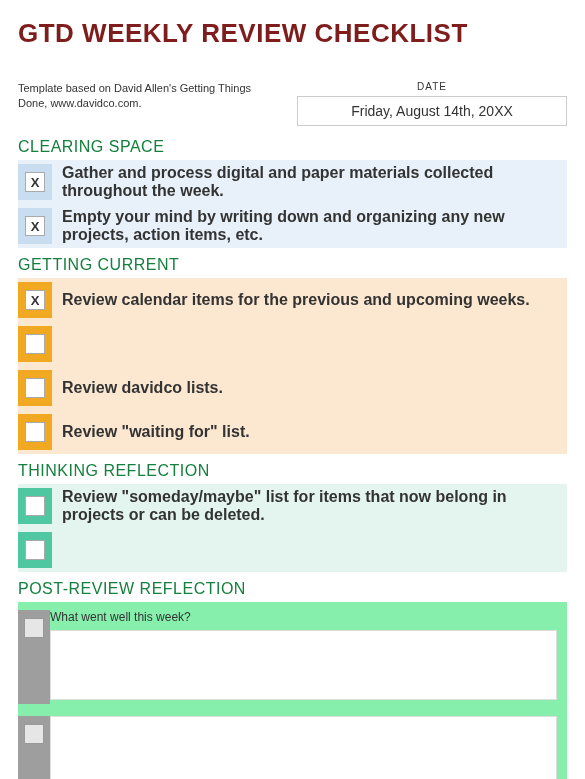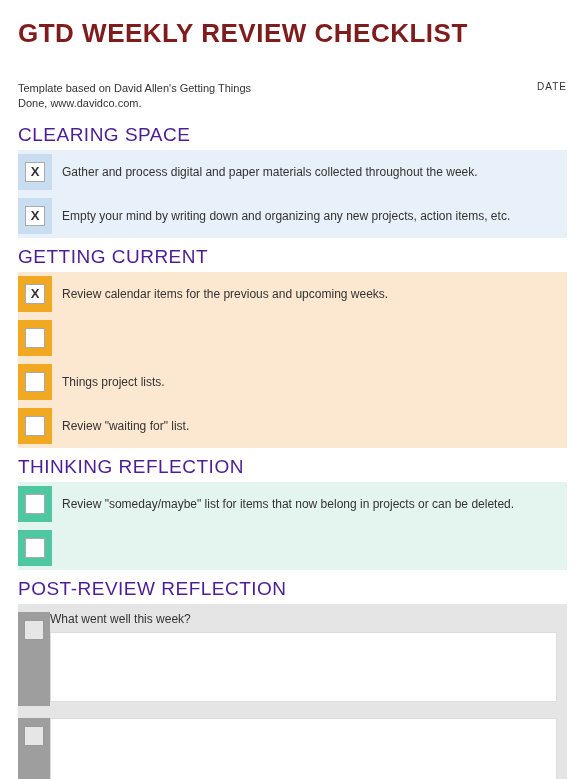--- a/index.html
+++ b/index.html
@@ -41,23 +41,23 @@
   margin-bottom: 4px;
 }
 .date-value {
   border: 1px solid #ccc;
   padding: 6px 18px;
   font-size: 14px;
   min-width: 270px;
   background: #fff;
 }
 .section-head {
-  font-size: 19px;
+  font-size: 16px;
   font-weight: 300;
-  color: #4c1d95;
+  color: #15803d;
   letter-spacing: 0.5px;
   margin: 8px 0 4px 0;
 }
 .row {
   display: flex;
   align-items: center;
   min-height: 36px;
   padding: 4px 0;
 }
 .mark-col {
@@ -73,29 +73,30 @@
   border: 1px solid #aaa;
   display: flex;
   align-items: center;
   justify-content: center;
   font-weight: 700;
   font-size: 13px;
 }
 .row-text {
   flex: 1;
   padding: 0 10px;
-  font-size: 12px;
+  font-size: 16px;
+  font-weight: bold;
 }
 .sec-blue .row { background: #E8F1F9; }
 .sec-blue .mark-col { background: #C8DDF0; height: 36px; }
 .sec-orange .row { background: #FCE8D1; }
 .sec-orange .mark-col { background: #F2A922; height: 36px; }
 .sec-green .row { background: #E3F5EE; }
 .sec-green .mark-col { background: #4FC8A2; height: 36px; }
-.sec-gray .row { background: #e5e5e5; align-items: flex-end; padding-top: 8px; }
+.sec-gray .row { background: #86efac; align-items: flex-end; padding-top: 8px; }
 .sec-gray .mark-col { background: #9E9E9E; align-self: stretch; height: auto; padding-top: 8px; align-items: flex-start; }
 .reflection-block { display: flex; flex-direction: column; width: 100%; }
 .reflection-prompt { font-size: 12px; padding: 0 0 6px 0; }
 .reflection-area {
   background: #fff;
   border: 1px solid #ddd;
   width: calc(100% - 10px);
   height: 70px;
   margin-bottom: 4px;
 }
@@ -103,20 +104,21 @@
 </style>
 </head>
 <body>
 
 <div class="title">GTD WEEKLY REVIEW CHECKLIST</div>
 
 <div class="header-row">
   <div class="subtitle">Template based on David Allen's Getting Things Done, www.davidco.com.</div>
   <div class="date-block">
     <div class="date-label">DATE</div>
+    <div class="date-value">Friday, August 14th, 20XX</div>
   </div>
 </div>
 
 <div class="section-head">CLEARING SPACE</div>
 <div class="sec-blue">
   <div class="row">
     <div class="mark-col">
         <div class="checkbox">X</div>
       </div>
     <div class="row-text">Gather and process digital and paper materials collected throughout the week.</div>
@@ -139,21 +141,21 @@
   </div>
   <div class="row">
     <div class="mark-col">
         <div class="checkbox"></div>
       </div>
   </div>
   <div class="row">
     <div class="mark-col">
         <div class="checkbox"></div>
       </div>
-    <div class="row-text">Things project lists.</div>
+    <div class="row-text">Review davidco lists.</div>
   </div>
   <div class="row">
     <div class="mark-col">
         <div class="checkbox"></div>
       </div>
     <div class="row-text">Review "waiting for" list.</div>
   </div>
 </div>
 
 <div class="section-head">THINKING REFLECTION</div>

